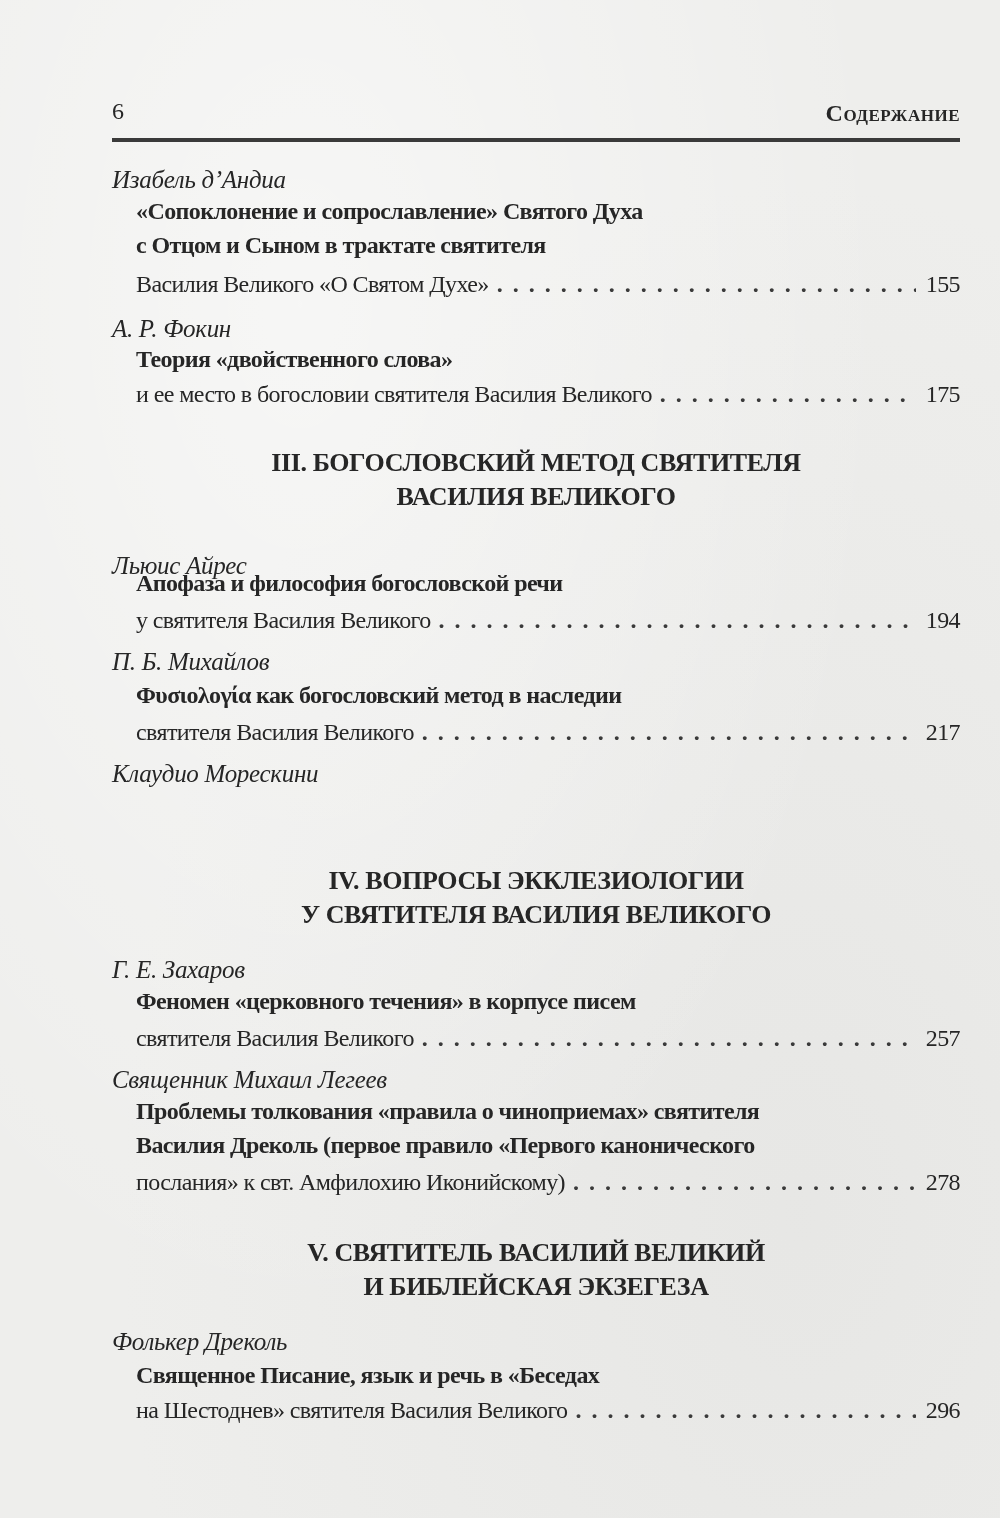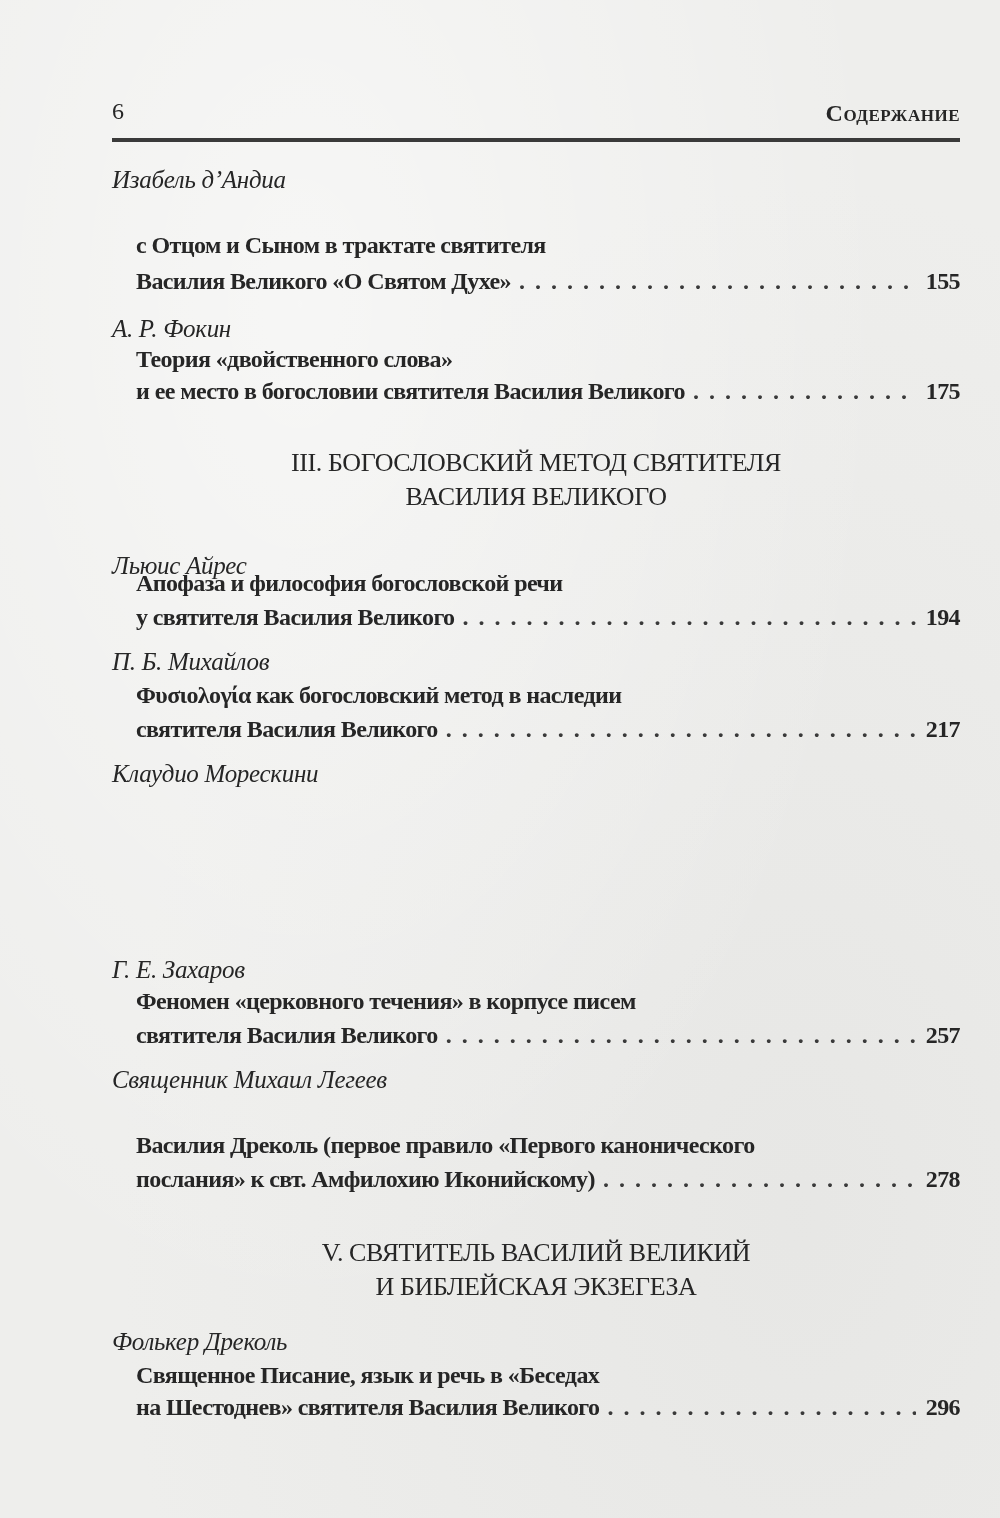--- a/index.html
+++ b/index.html
@@ -32,49 +32,50 @@
   .author {
     position: absolute; left: 112px; font-style: italic; font-size: 25px;
     letter-spacing: -0.3px;
   }
   .title-line {
     position: absolute; left: 136px; font-size: 24px; font-weight: bold;
     letter-spacing: -0.6px; white-space: nowrap;
   }
   .entry-last {
     position: absolute; left: 136px; width: 824px; height: 30px;
-    display: flex; align-items: flex-start; font-size: 24px; font-weight: bold;
+    display: flex; align-items: flex-end; font-size: 24px; font-weight: normal;
     letter-spacing: -0.6px; white-space: nowrap;
   }
   .entry-last .leader {
     flex: 1; overflow: hidden; margin: 0 8px; letter-spacing: 6px;
     font-weight: bold; color: #3a3a3a;
   }
   .entry-last .leader::after {
     content: ". . . . . . . . . . . . . . . . . . . . . . . . . . . . . . . . . . . . . . . . . . . . . . . . . . . . . . . . . . . . . . .";
     letter-spacing: 2px;
   }
   .entry-last .pg { min-width: 36px; text-align: right; }
   .section {
     position: absolute; left: 112px; width: 848px; text-align: center;
-    font-size: 26px; font-weight: normal; letter-spacing: -0.4px; line-height: 34px;
+    font-size: 26px; font-weight: bold; letter-spacing: -0.4px; line-height: 34px;
   }
 </style>
 </head>
 <body>
 
 <div class="page">
 
   <div class="header">
     <span class="page-num">6</span>
     <span class="running-title">Содержание</span>
   </div>
   <div class="rule"></div>
 
   <div class="author" style="top:166px">Изабель д’Андиа</div>
+  <div class="title-line" style="top:198px">«Сопоклонение и сопрославление» Святого Духа</div>
   <div class="title-line" style="top:232px">с Отцом и Сыном в трактате святителя</div>
   <div class="entry-last" style="top:268px">
     <span>Василия Великого «О Святом Духе»</span>
     <span class="leader"></span>
     <span class="pg">155</span>
   </div>
 
   <div class="author" style="top:315px">А. Р. Фокин</div>
   <div class="title-line" style="top:346px">Теория «двойственного слова»</div>
   <div class="entry-last" style="top:378px">
@@ -99,30 +100,35 @@
   <div class="author" style="top:648px">П. Б. Михайлов</div>
   <div class="title-line" style="top:682px">Φυσιολογία как богословский метод в наследии</div>
   <div class="entry-last" style="top:716px">
     <span>святителя Василия Великого</span>
     <span class="leader"></span>
     <span class="pg">217</span>
   </div>
 
   <div class="author" style="top:760px">Клаудио Морескини</div>
 
+  <div class="section" style="top:864px">
+    <div>IV. ВОПРОСЫ ЭККЛЕЗИОЛОГИИ</div>
+    <div>У СВЯТИТЕЛЯ ВАСИЛИЯ ВЕЛИКОГО</div>
+  </div>
 
   <div class="author" style="top:956px">Г. Е. Захаров</div>
   <div class="title-line" style="top:988px">Феномен «церковного течения» в корпусе писем</div>
   <div class="entry-last" style="top:1022px">
     <span>святителя Василия Великого</span>
     <span class="leader"></span>
     <span class="pg">257</span>
   </div>
 
   <div class="author" style="top:1066px">Священник Михаил Легеев</div>
+  <div class="title-line" style="top:1098px">Проблемы толкования «правила о чиноприемах» святителя</div>
   <div class="title-line" style="top:1132px">Василия Дреколь (первое правило «Первого канонического</div>
   <div class="entry-last" style="top:1166px">
     <span>послания» к свт. Амфилохию Иконийскому)</span>
     <span class="leader"></span>
     <span class="pg">278</span>
   </div>
 
   <div class="section" style="top:1236px">
     <div>V. СВЯТИТЕЛЬ ВАСИЛИЙ ВЕЛИКИЙ</div>
     <div>И БИБЛЕЙСКАЯ ЭКЗЕГЕЗА</div>

